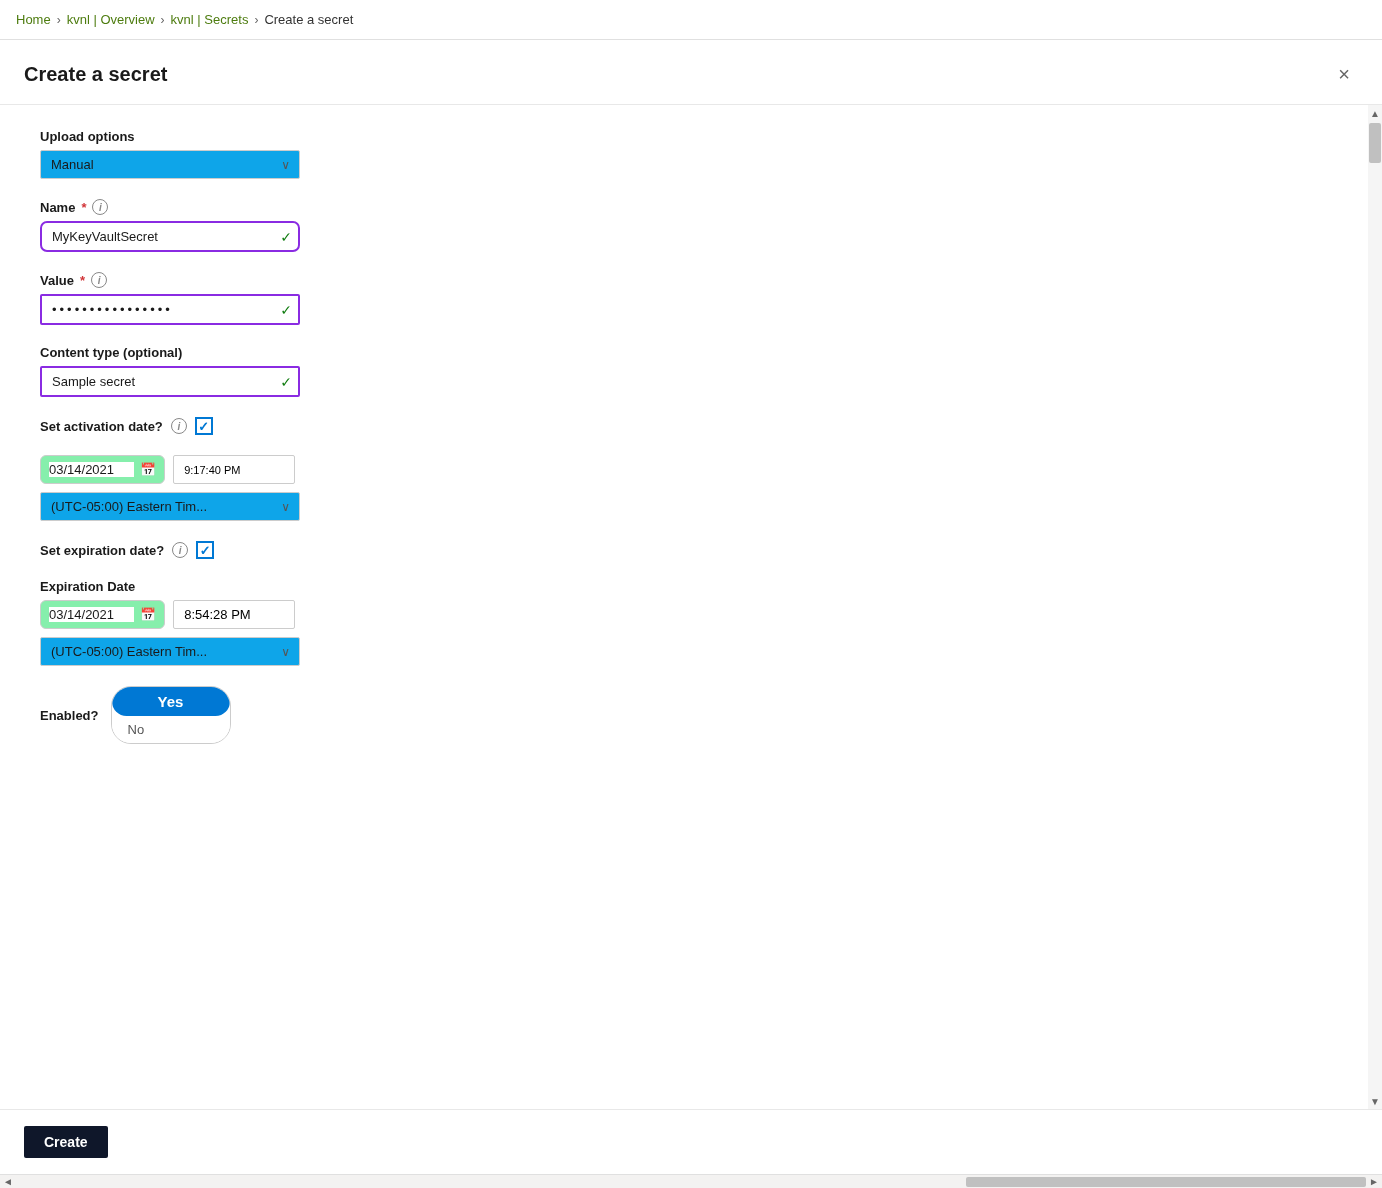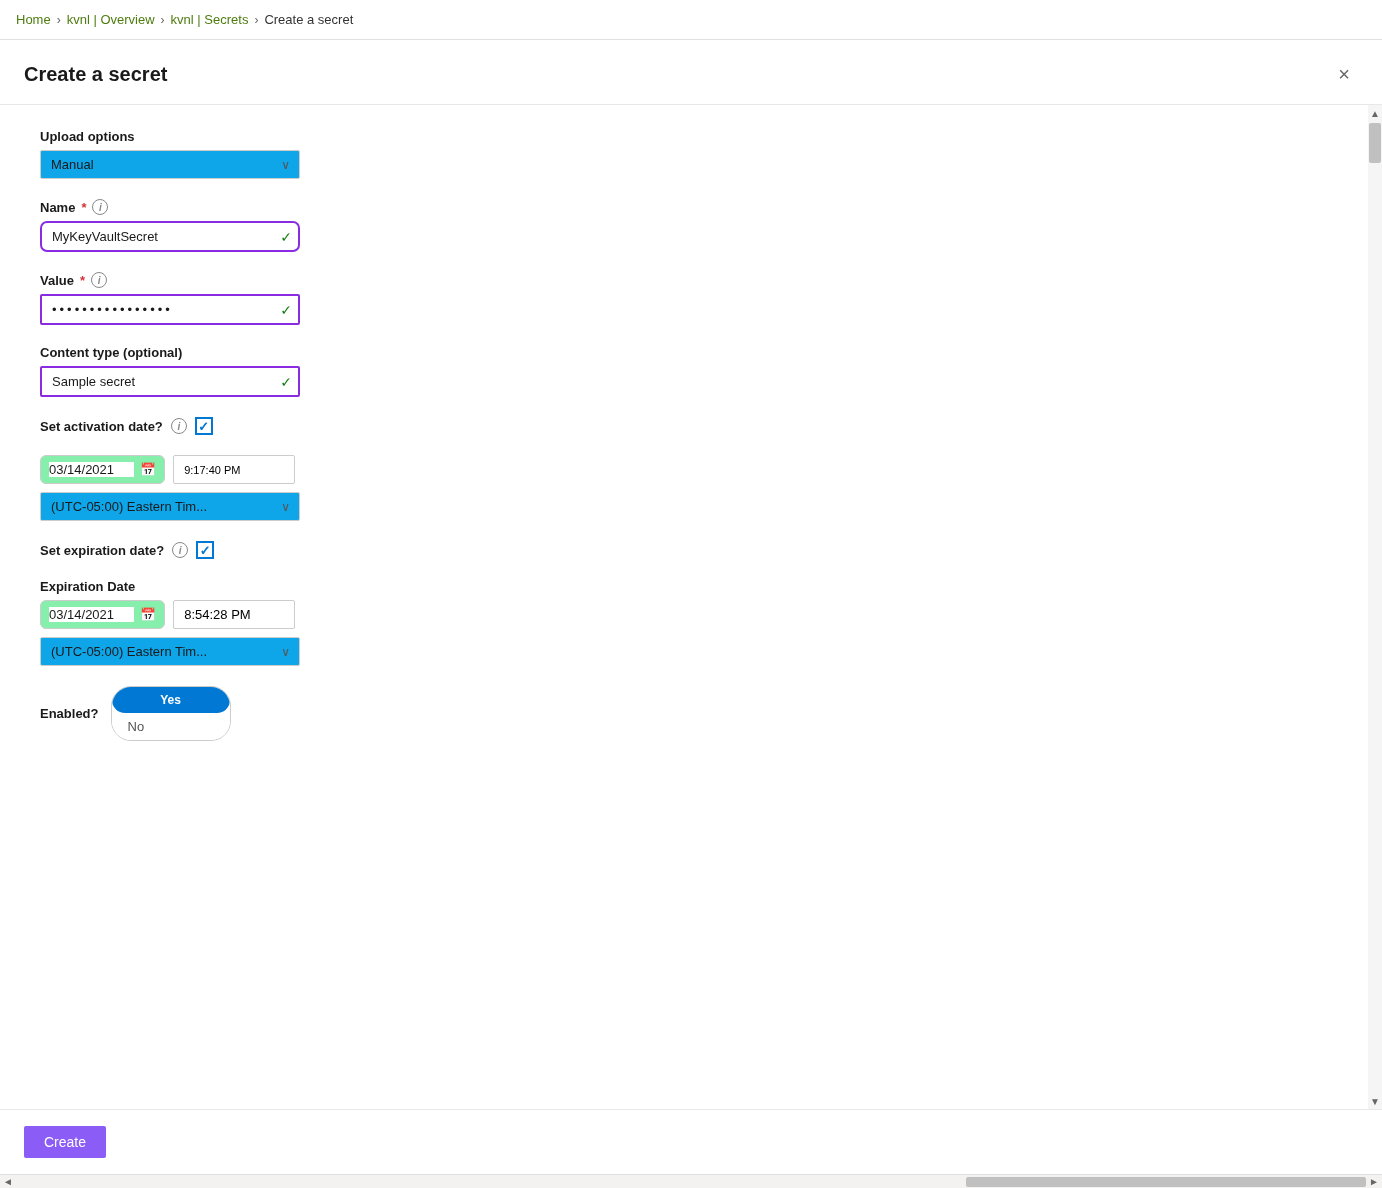--- a/index.html
+++ b/index.html
@@ -281,21 +281,21 @@
       width: 120px;
     }
 
     .toggle-yes {
       background: #0078d4;
       color: #fff;
       width: 100%;
       text-align: center;
       padding: 6px 16px;
       border-radius: 16px;
-      font-size: 12px;
+      font-size: 15px;
       font-weight: 600;
       cursor: pointer;
     }
 
     .toggle-no {
       background: #fff;
       color: #555;
       width: 100%;
       text-align: left;
       padding: 6px 16px;
@@ -317,26 +317,26 @@
     }
 
     
     .panel-footer {
       padding: 16px 24px;
       border-top: 1px solid #e8e8e8;
       background: #fff;
     }
 
     .create-btn {
-      background: #8b5cf6;
+      background: #0f172a;
       color: #fff;
       border: none;
       padding: 8px 20px;
       font-size: 14px;
-      font-weight: 400;
+      font-weight: 700;
       border-radius: 2px;
       cursor: pointer;
     }
 
     
     .bottom-scrollbar {
       height: 14px;
       background: #f3f2f1;
       border-top: 1px solid #e0e0e0;
       display: flex;

